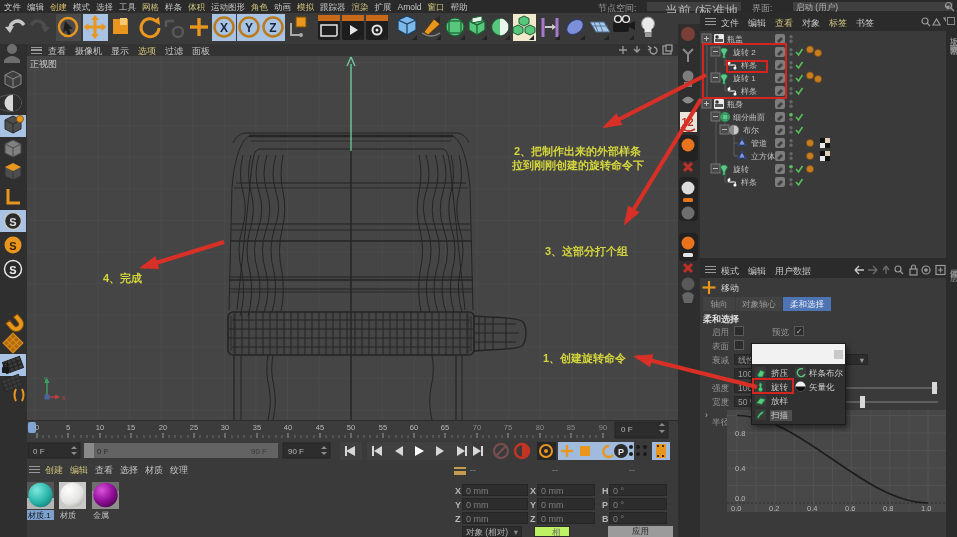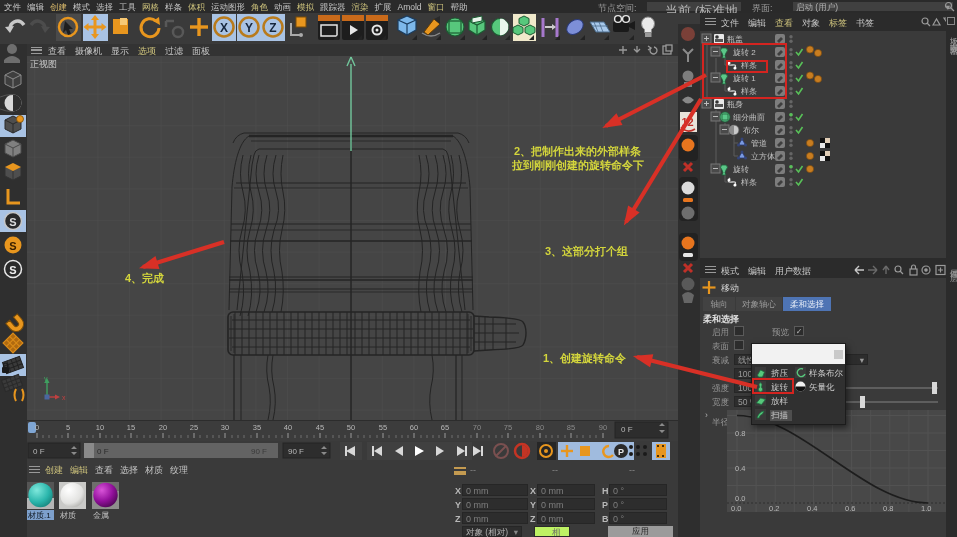--- a/index.html
+++ b/index.html
@@ -882,16 +882,16 @@
     <g stroke="#d83026" fill="none">
       <line x1="706" y1="75" x2="606" y2="126" stroke-width="4.2" marker-end="url(#ah)"></line>
       <line x1="701" y1="99" x2="626" y2="222" stroke-width="4.2" marker-end="url(#ah)"></line>
       <line x1="224" y1="242" x2="143" y2="267" stroke-width="4.2" marker-end="url(#ah)"></line>
       <line x1="757" y1="387" x2="637" y2="357" stroke-width="4.2" marker-end="url(#ah)"></line>
     </g>
   </svg>
   <div class="abs" style="left:514px;top:144px;color:#d3d53c;font-size:11px;font-weight:bold;z-index:61;white-space:nowrap;">2、把制作出来的外部样条</div>
   <div class="abs" style="left:512px;top:158px;color:#d3d53c;font-size:11px;font-weight:bold;z-index:61;white-space:nowrap;">拉到刚刚创建的旋转命令下</div>
   <div class="abs" style="left:545px;top:244px;color:#d3d53c;font-size:11px;font-weight:bold;z-index:61;white-space:nowrap;">3、这部分打个组</div>
-  <div class="abs" style="left:103px;top:271px;color:#d3d53c;font-size:11px;font-weight:bold;z-index:61;white-space:nowrap;margin-left:22px;">4、完成</div>
+  <div class="abs" style="left:103px;top:271px;color:#d3d53c;font-size:11px;font-weight:bold;z-index:61;white-space:nowrap;">4、完成</div>
   <div class="abs" style="left:543px;top:351px;color:#d3d53c;font-size:11px;font-weight:bold;z-index:61;white-space:nowrap;">1、创建旋转命令</div>
 
 </div>
 
 </body></html>

